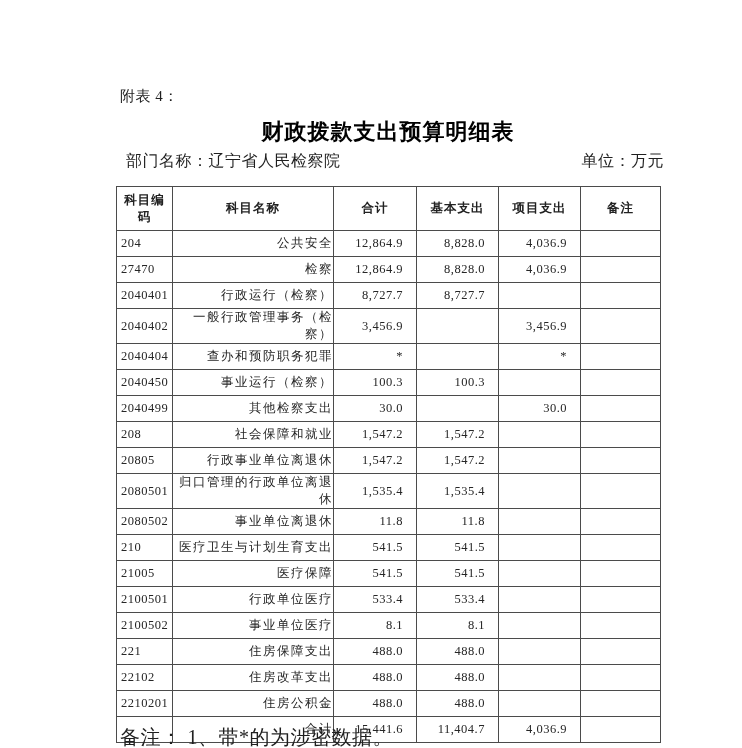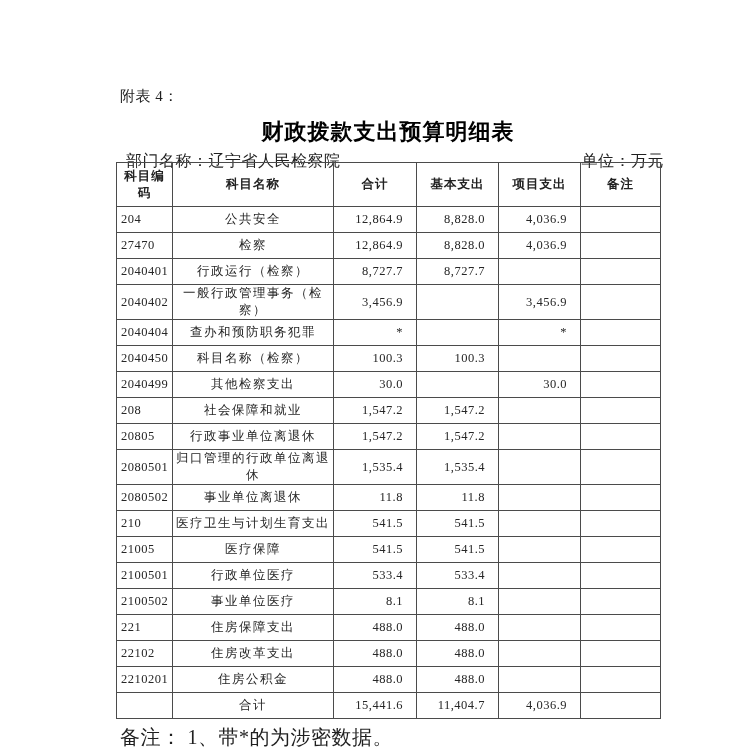--- a/index.html
+++ b/index.html
@@ -41,21 +41,21 @@
     justify-content: space-between;
     font-size: 16px;
     letter-spacing: 0.5px;
     box-sizing: border-box;
     padding: 0 2px 0 4px;
     margin-left: 6px;
   }
   table.budget {
     position: absolute;
     left: 116px;
-    top: 162px;
+    top: 186px;
     width: 544px;
     border-collapse: collapse;
     table-layout: fixed;
   }
   .budget th, .budget td {
     border: 1px solid #4b4b4b;
     overflow: hidden;
     box-sizing: border-box;
   }
   .budget th {
@@ -71,21 +71,21 @@
     color: #222222;
   }
   .budget td {
     font-size: 12.5px;
     height: 26px;
     padding: 0;
     vertical-align: middle;
     color: #262626;
   }
   .budget td.col-code   { text-align: left;  padding-left: 4px; letter-spacing: 0.5px; }
-  .budget td.col-name   { text-align: center; letter-spacing: 1.5px; }
+  .budget td.col-name   { text-align: right; letter-spacing: 1.5px; }
   .budget td.col-total,
   .budget td.col-basic,
   .budget td.col-project{ text-align: right; padding-right: 13px; letter-spacing: 0.5px; }
   .budget td.col-note   { text-align: center; }
   .footnote {
     position: absolute;
     left: 120px;
     top: 724px;
     font-size: 20px;
     letter-spacing: 0.5px;
@@ -162,21 +162,21 @@
         <tr>
           <td class="col-code">2040404</td>
           <td class="col-name">查办和预防职务犯罪</td>
           <td class="col-total">*</td>
           <td class="col-basic"></td>
           <td class="col-project">*</td>
           <td class="col-note"></td>
         </tr>
         <tr>
           <td class="col-code">2040450</td>
-          <td class="col-name">科目名称（检察）</td>
+          <td class="col-name">事业运行（检察）</td>
           <td class="col-total">100.3</td>
           <td class="col-basic">100.3</td>
           <td class="col-project"></td>
           <td class="col-note"></td>
         </tr>
         <tr>
           <td class="col-code">2040499</td>
           <td class="col-name">其他检察支出</td>
           <td class="col-total">30.0</td>
           <td class="col-basic"></td>

